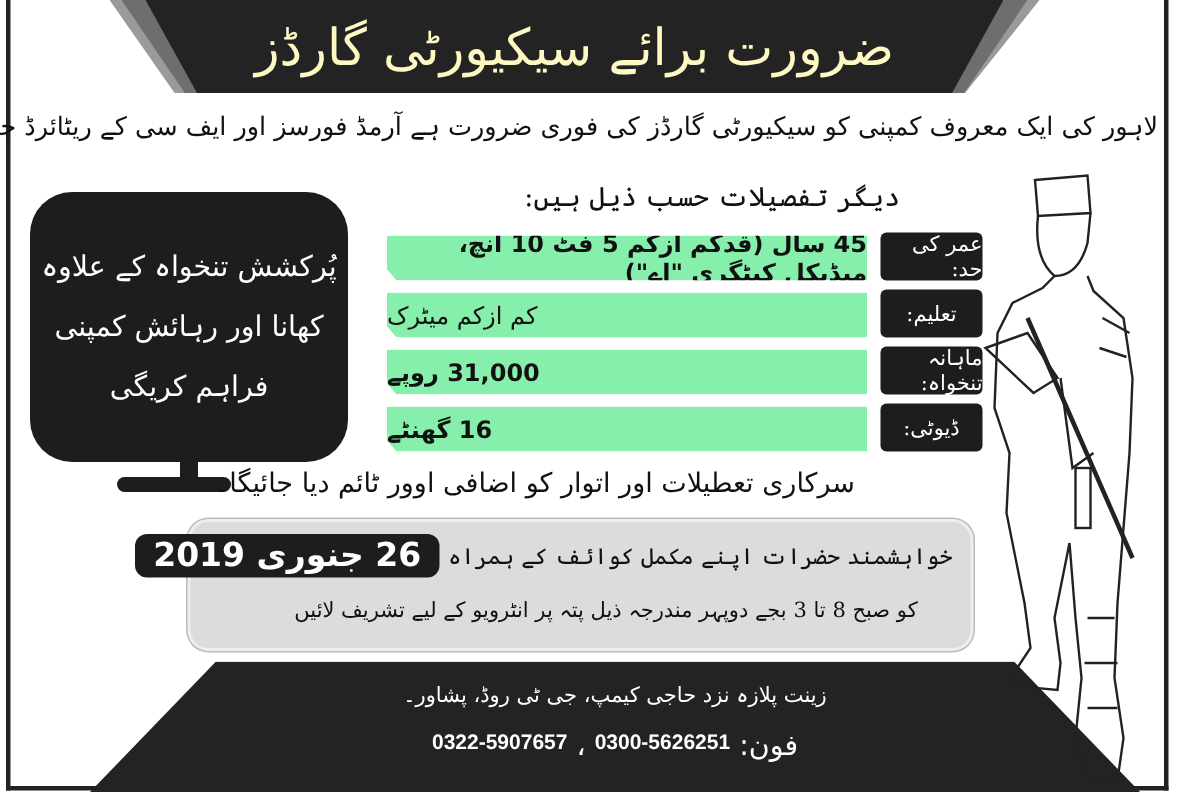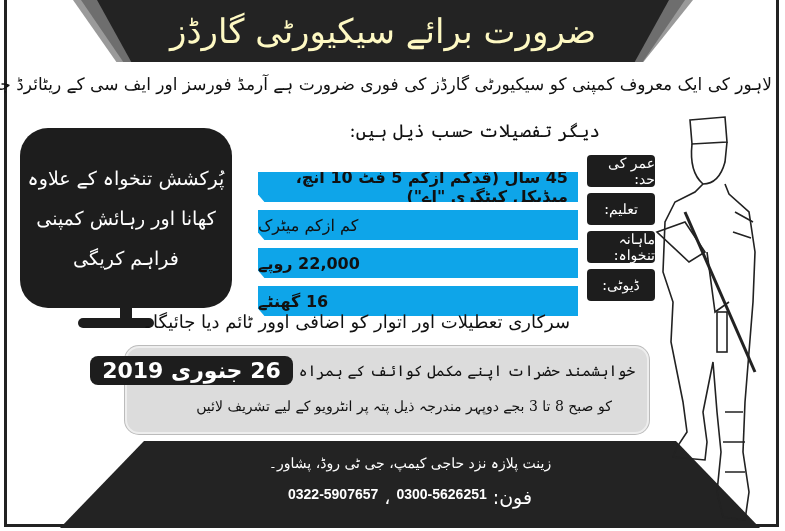--- a/index.html
+++ b/index.html
@@ -29,23 +29,23 @@
   .monitor-stand { position:absolute; left:120px; top:306px; width:12px; height:16px; background:#1d1d1d; }
   .monitor-base { position:absolute; left:78px; top:318px; width:76px; height:10px; background:#1d1d1d; border-radius:5px; }
 
   .details-heading { position:absolute; left:330px; top:120px; width:270px; text-align:right; direction:rtl;
                      font-size:18px; font-family:"DejaVu Serif", serif; }
 
   .detail-row { position:absolute; left:258px; width:397px; height:30px; }
   .detail-label { position:absolute; right:0; top:-1px; width:68px; height:32px; background:#1d1d1d; color:#fff;
                   border-radius:4px; font-size:14px; display:flex; align-items:center; justify-content:center;
                   direction:rtl; font-family:"DejaVu Serif", serif; }
-  .detail-value { position:absolute; left:0; top:16px; width:320px; height:30px; background:#0ea5e9;
+  .detail-value { position:absolute; left:0; top:1px; width:320px; height:30px; background:#86efac;
                   clip-path:polygon(0 0,100% 0,100% 100%,2% 100%,0 75%);
-                  display:flex; align-items:center; justify-content:flex-end; padding-right:10px; box-sizing:border-box;
+                  display:flex; align-items:center; justify-content:flex-end; box-sizing:border-box;
                   font-size:16px; font-weight:bold; direction:rtl; }
 
   .note { position:absolute; left:240px; top:311px; width:330px; text-align:left; direction:rtl;
           font-size:18px; font-family:"DejaVu Serif", serif; white-space:nowrap; }
 
   .interview-box { position:absolute; left:125px; top:346px; width:520px; height:84px; background:#dcdcdc;
                    border:2px solid #eee; border-radius:14px; box-shadow:0 0 0 1px #bbb; }
   .interview-line1 { position:absolute; right:12px; top:8px; direction:rtl; font-size:15px; font-family:"DejaVu Serif", serif;
                      display:flex; align-items:center; gap:6px; white-space:nowrap; }
   .date-badge { background:#1d1d1d; color:#fff; font-weight:bold; font-size:22px; padding:2px 12px; border-radius:8px;
@@ -92,21 +92,21 @@
 
 <div class="detail-row" style="top:156px;">
   <div class="detail-value">45 سال (قدکم ازکم 5 فٹ 10 انچ، میڈیکل کیٹگری "اے")</div>
   <div class="detail-label">عمر کی حد:</div>
 </div>
 <div class="detail-row" style="top:194px;">
   <div class="detail-value" style="font-weight:normal;font-family:'DejaVu Serif',serif;">کم ازکم میٹرک</div>
   <div class="detail-label">تعلیم:</div>
 </div>
 <div class="detail-row" style="top:232px;">
-  <div class="detail-value">22,000 روپے</div>
+  <div class="detail-value">31,000 روپے</div>
   <div class="detail-label">ماہانہ تنخواہ:</div>
 </div>
 <div class="detail-row" style="top:270px;">
   <div class="detail-value">16 گھنٹے</div>
   <div class="detail-label">ڈیوٹی:</div>
 </div>
 
 <div class="note">سرکاری تعطیلات اور اتوار کو اضافی اوور ٹائم دیا جائیگا۔</div>
 
 <div class="interview-box">

